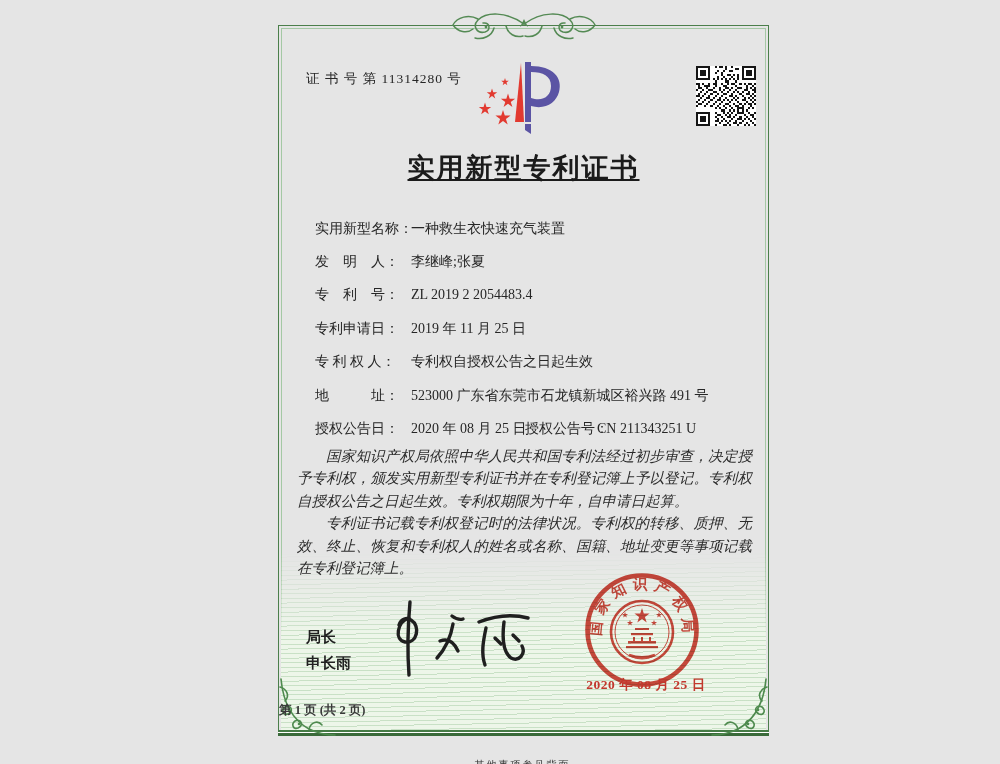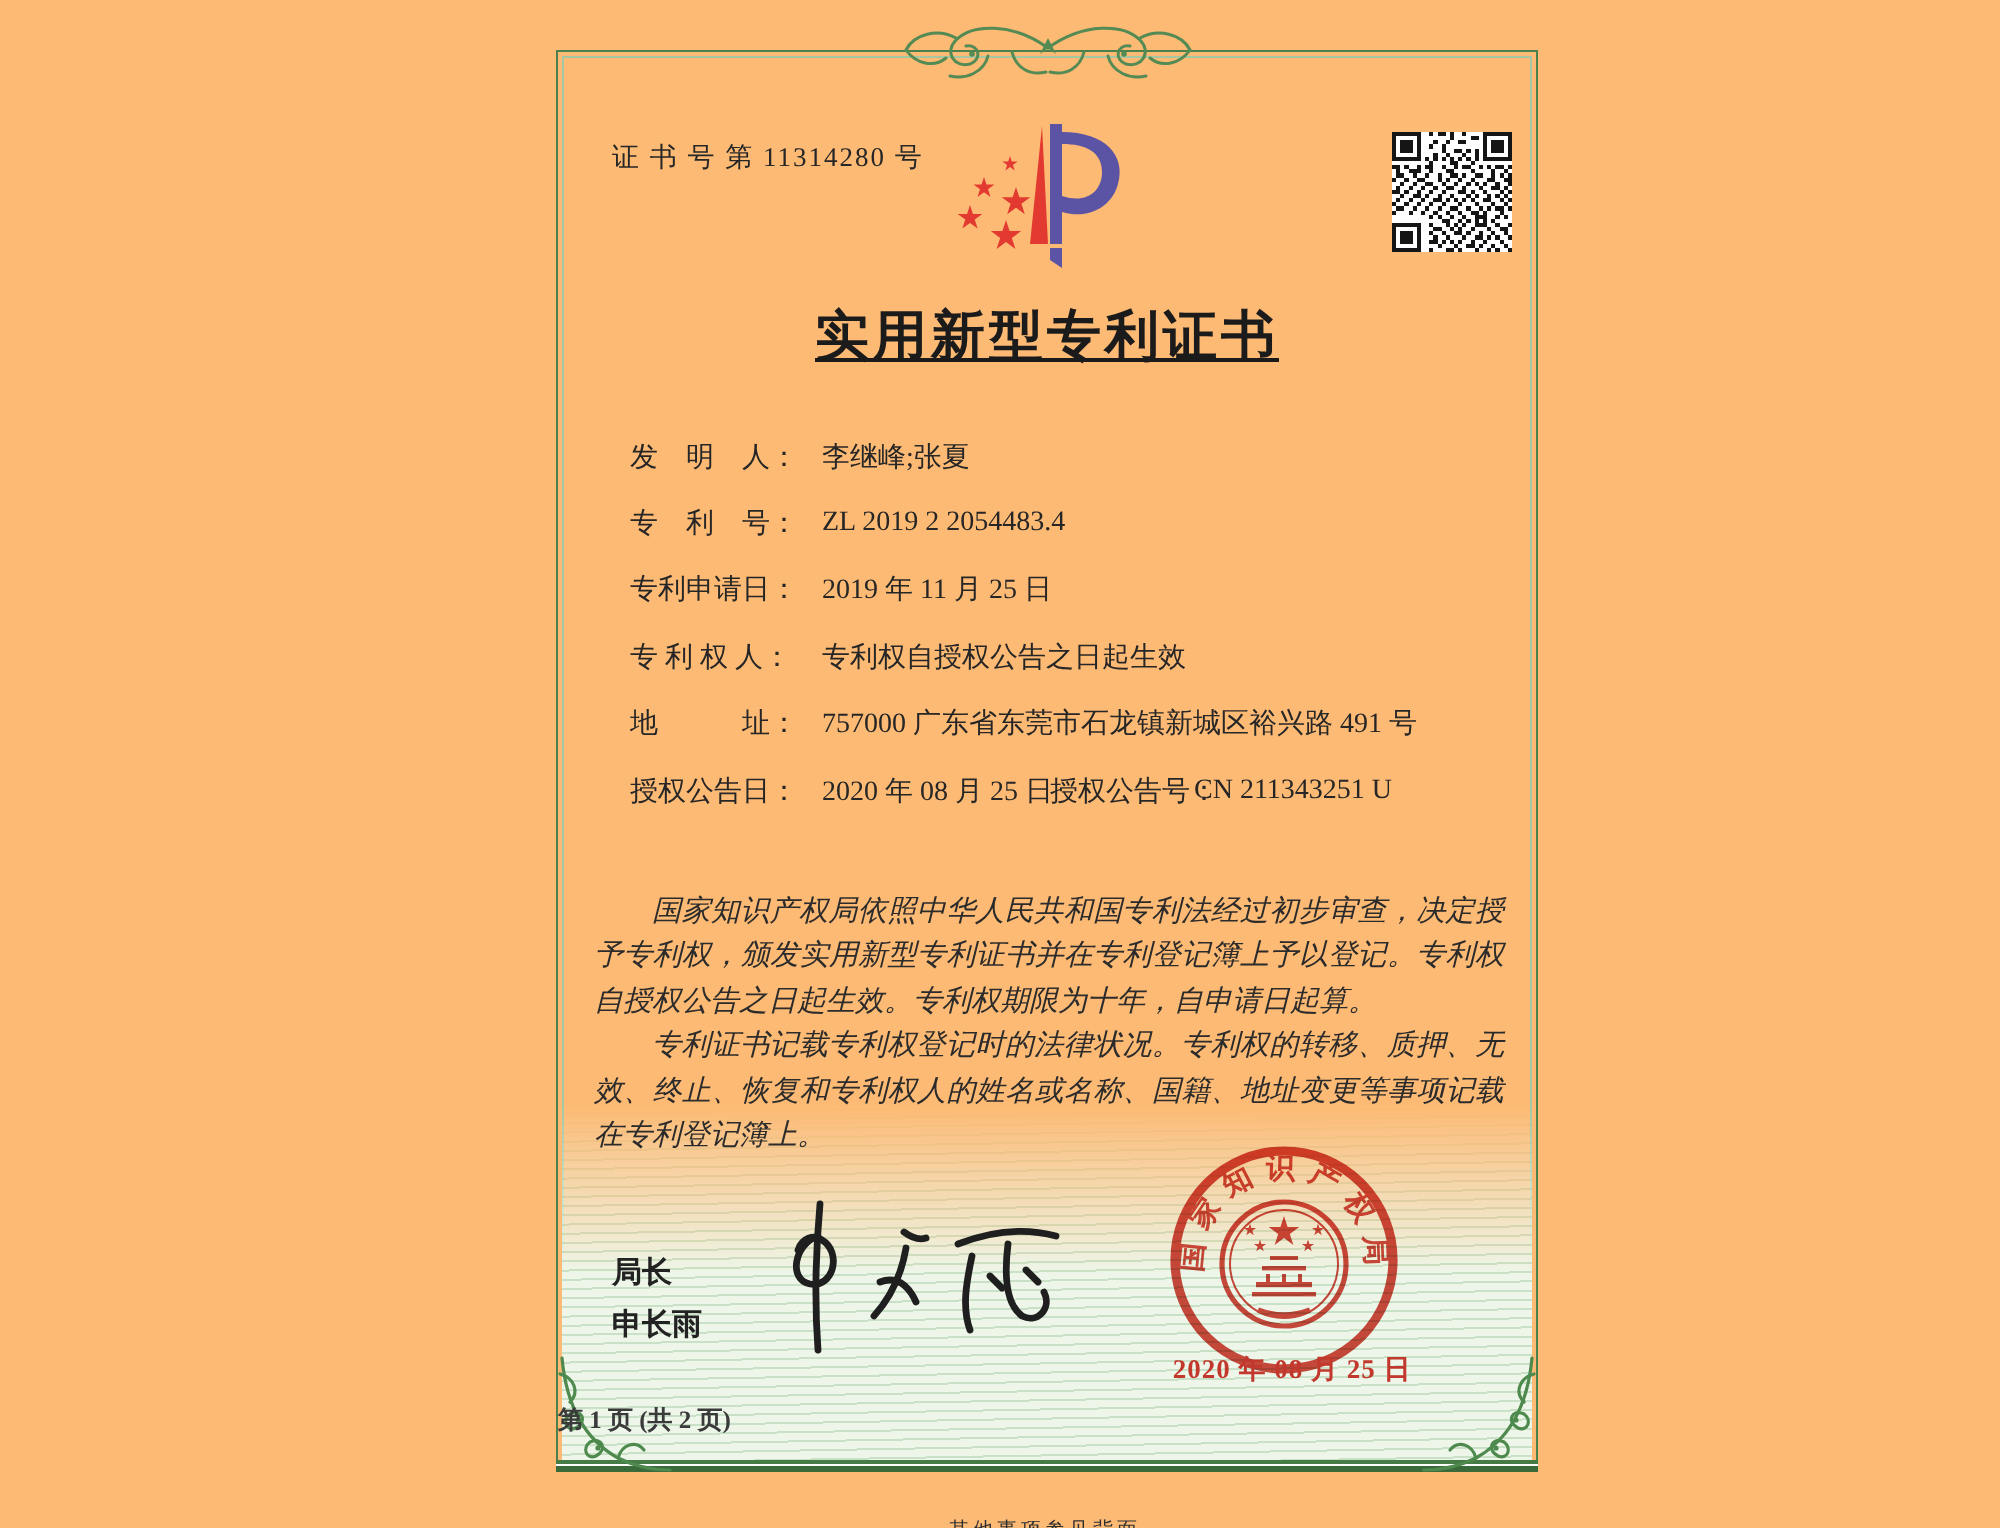--- a/index.html
+++ b/index.html
@@ -1,16 +1,16 @@
 <!DOCTYPE html>
 <html><head>
 <meta charset="utf-8">
 <style>
   html,body{margin:0;padding:0;background:#ffffff;}
-  .page{position:relative;width:1000px;height:764px;background:#fdba74;overflow:hidden;
+  .page{position:relative;width:1000px;height:764px;background:#e5e5e5;overflow:hidden;
         font-family:"Liberation Serif","DejaVu Serif",serif;color:#262626;}
   .frame{position:absolute;left:278px;top:25px;width:489px;height:706px;
          border:1px solid #4b7f4b;}
   .frame::before{content:"";position:absolute;inset:2px;border:1px solid #a4c8a4;pointer-events:none;}
   .frame-bottom{position:absolute;left:-1px;right:-1px;bottom:-4px;height:6px;
         background:linear-gradient(180deg,#467b46 0 2px,#ffffff 2px 3px,#3a6a3a 3px 6px);}
   .guilloche{position:absolute;left:2px;right:2px;bottom:2px;height:178px;z-index:0;
         background-color:#edf6e9;
         background-image:repeating-linear-gradient(179deg,rgba(116,175,116,.30) 0 1px,rgba(255,255,255,0) 1px 4.6px);
         -webkit-mask-image:linear-gradient(180deg,transparent 0,#000 85px);
@@ -322,38 +322,42 @@
         <rect x="24" y="2" width="3" height="3" fill="#151515"></rect>
       <rect x="1" y="23" width="5" height="5" fill="#ffffff"></rect>
         <rect x="2" y="24" width="3" height="3" fill="#151515"></rect>
       <rect x="21" y="21" width="1" height="1" fill="#ffffff"></rect>
     </svg>
 
     <h1 class="title">实用新型专利证书</h1>
 
     <div class="fields">
       <div class="field-row">
+        <span class="field-label">实用新型名称：</span>
+        <span class="field-value">一种救生衣快速充气装置</span>
+      </div>
+      <div class="field-row">
         <span class="field-label">发　明　人：</span>
         <span class="field-value">李继峰;张夏</span>
       </div>
       <div class="field-row">
         <span class="field-label">专　利　号：</span>
         <span class="field-value">ZL 2019 2 2054483.4</span>
       </div>
       <div class="field-row">
         <span class="field-label">专利申请日：</span>
         <span class="field-value">2019 年 11 月 25 日</span>
       </div>
       <div class="field-row">
         <span class="field-label">专 利 权 人：</span>
         <span class="field-value">专利权自授权公告之日起生效</span>
       </div>
       <div class="field-row">
         <span class="field-label">地　　　址：</span>
-        <span class="field-value">757000 广东省东莞市石龙镇新城区裕兴路 491 号</span>
+        <span class="field-value">523000 广东省东莞市石龙镇新城区裕兴路 491 号</span>
       </div>
       <div class="field-row grant">
         <span class="field-label">授权公告日：</span>
         <span class="pair-v1">2020 年 08 月 25 日</span>
         <span class="pair-l2">授权公告号：</span>
         <span>CN 211343251 U</span>
       </div>
     </div>
 
     <div class="paras">

